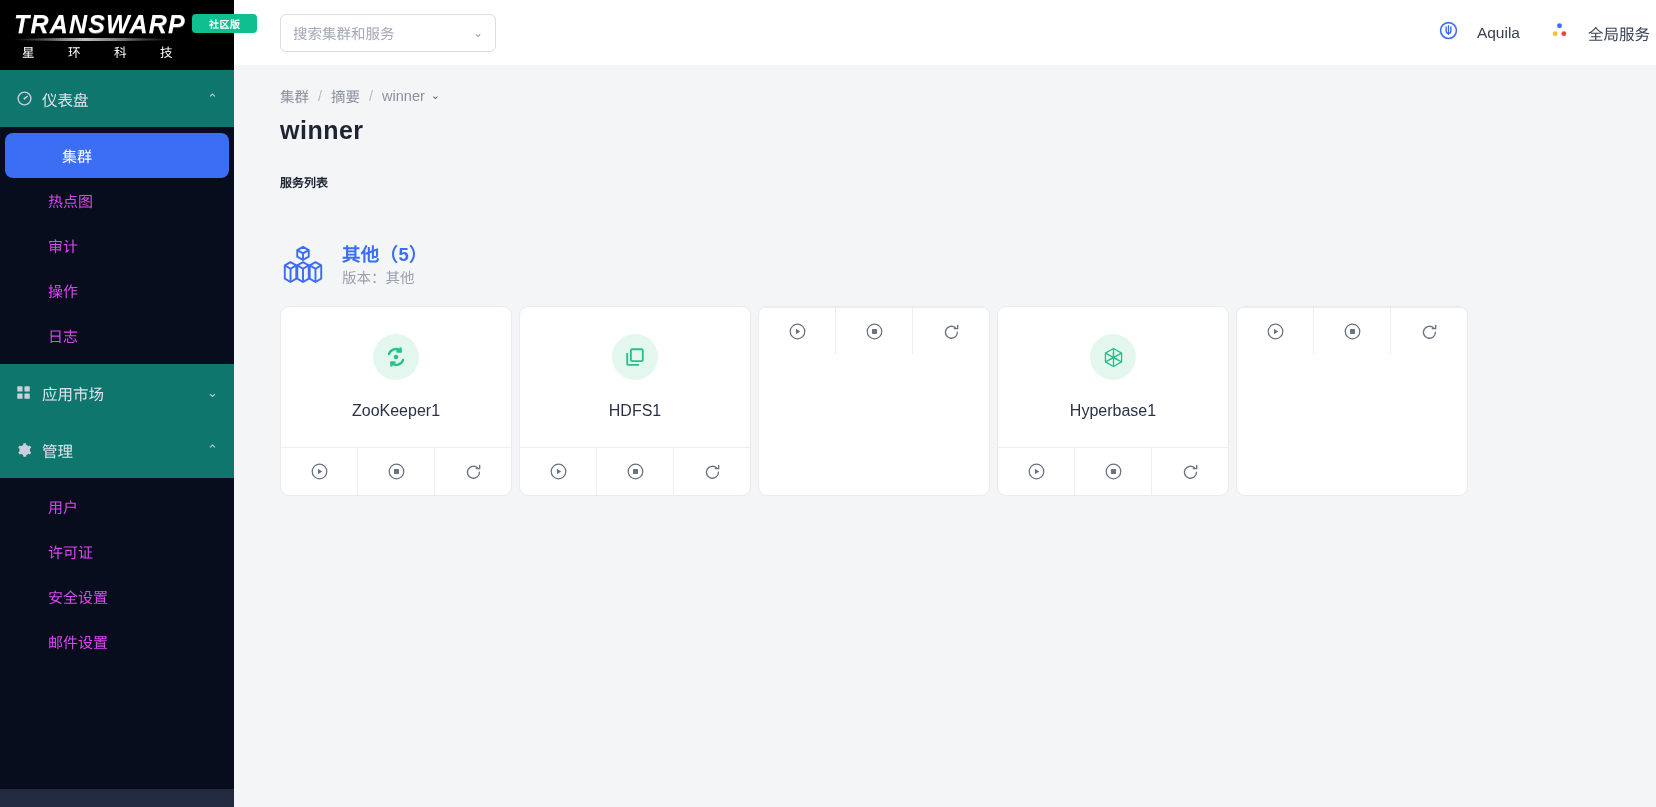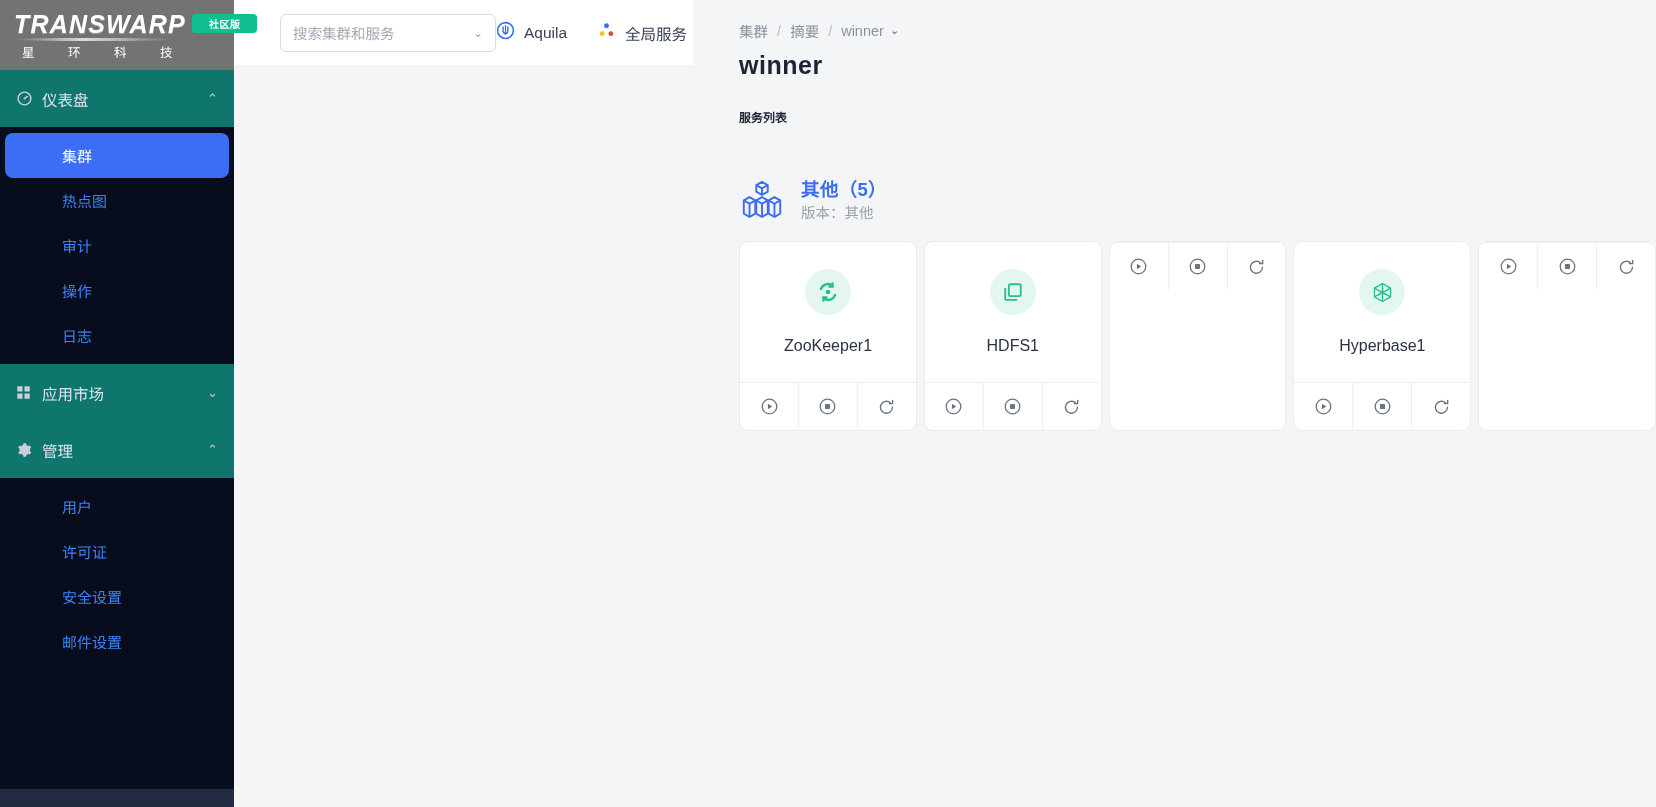--- a/index.html
+++ b/index.html
@@ -13,21 +13,21 @@
   .app { display: flex; width: 1656px; height: 807px; }
 
   
   .sidebar {
     width: 234px; min-width: 234px; height: 807px;
     background: #070d1c;
     display: flex; flex-direction: column;
     position: relative;
   }
   .logo-block {
-    height: 70px; background: #737373;
+    height: 70px; background: #000000;
     display: flex; flex-direction: column;
     justify-content: center; padding: 8px 0 6px 0;
     position: relative;
   }
   .logo-row { display: flex; align-items: flex-start; padding-left: 14px; }
   .logo-word {
     color: #ffffff; font-style: italic; font-weight: bold;
     font-size: 25px; letter-spacing: 1.2px;
     font-family: "Liberation Sans", sans-serif;
     line-height: 1; white-space: nowrap;
@@ -55,49 +55,49 @@
     background: #0f766e; color: #dfe3ec;
     font-size: 15.5px; padding: 0 16px; cursor: pointer;
     user-select: none;
   }
   .nav-group-header .gi { width: 26px; display: flex; align-items: center; color: #c9cfdc; }
   .nav-group-header .gtxt { flex: 1; }
   .nav-group-header .chev { color: #c2c8d6; font-size: 13px; }
   .nav-sub { background: #070d1c; padding: 6px 0; }
   .nav-item {
     height: 45px; display: flex; align-items: center;
-    color: #3b82f6; font-size: 15px; padding-left: 62px;
+    color: #d946ef; font-size: 15px; padding-left: 48px;
     cursor: pointer;
   }
   .nav-item.active {
     background: #3b6ef5; color: #ffffff;
     margin: 0 5px; border-radius: 8px;
     height: 45px; padding-left: 57px;
   }
   .sidebar-foot {
     height: 18px; background: #222a40; width: 100%;
   }
 
   
-  .main { flex: 1; height: 807px; display: flex; flex-direction: row; min-width: 0; }
+  .main { flex: 1; height: 807px; display: flex; flex-direction: column; min-width: 0; }
 
   .topbar {
     height: 65px; background: #ffffff;
     display: flex; align-items: center;
     padding: 0 0 0 46px; flex-shrink: 0;
   }
   .search-box {
     width: 216px; height: 38px; border: 1px solid #d8dce3;
     border-radius: 6px; display: flex; align-items: center;
     padding: 0 12px; background: #fff; cursor: pointer;
   }
   .search-box .ph { flex: 1; color: #a3a9b5; font-size: 14.5px; }
   .search-box .cd { color: #9aa1ae; font-size: 12px; }
   .top-right { margin-left: auto; display: flex; align-items: center; gap: 30px; padding-right: 6px; }
-  .top-link { display: flex; align-items: center; gap: 9px; color: #3b4256; font-size: 15.5px; cursor: pointer; white-space: nowrap; }
+  .top-link { display: flex; align-items: center; gap: 19px; color: #3b4256; font-size: 15.5px; cursor: pointer; white-space: nowrap; }
 
   .content { flex: 1; background: #f4f5f7; position: relative; overflow: hidden; }
 
   .crumb-row { padding: 20px 0 0 46px; display: flex; align-items: center; }
   .crumb { color: #8a919f; font-size: 14.5px; cursor: pointer; }
   .crumb.sep { margin: 0 9px; color: #b6bcc7; cursor: default; }
   .crumb.last { color: #8a919f; display: flex; align-items: center; gap: 6px; }
   .crumb.last .cd { font-size: 11px; color: #5a6072; }
 
   .title-row { display: flex; align-items: flex-start; padding: 10px 0 0 46px; }

